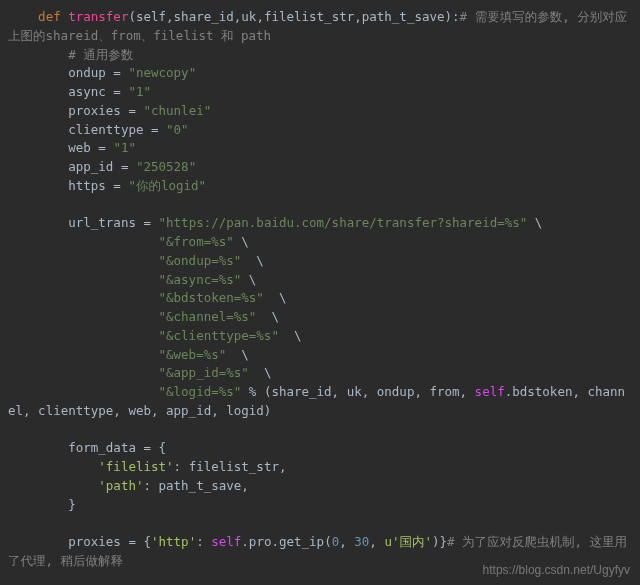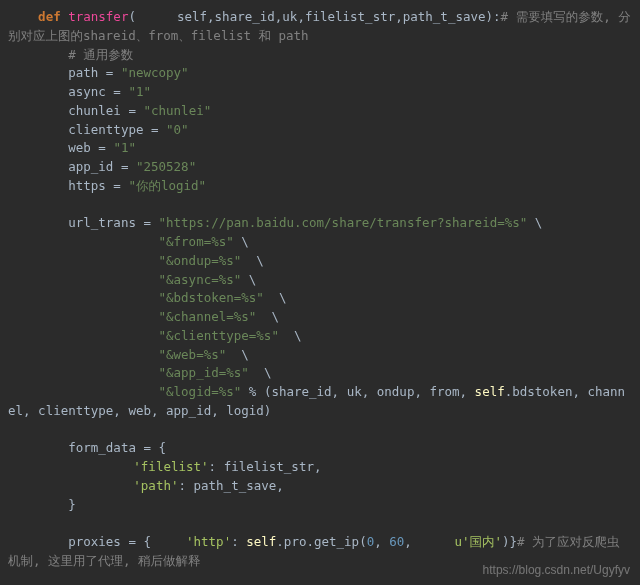--- a/index.html
+++ b/index.html
@@ -13,46 +13,46 @@
       height: 585px;
       padding: 8px 0 0 0;
       overflow: hidden;
       position: relative;
     }
     pre {
       white-space: pre-wrap;
       word-break: break-all;
       padding: 0 8px;
     }
-    .kw { color: #cc7832; font-weight: bold; }
+    .kw { color: #cc7832; }
     .fn { color: #ec4899; }
-    .param { color: #a9b7c6; margin-left: 41px; }
+    .param { color: #a9b7c6; }
     .cmt { color: #808080; }
     .strg { color: #6a8759; }
-    .strb { color: #a5c261; margin-left: 35px; }
-    .self { color: #fef9c3; }
+    .strb { color: #a5c261; }
+    .self { color: #d946ef; }
     .num { color: #6897bb; }
     .sig { color: #a9b7c6; }
     .watermark {
       position: absolute;
       bottom: 6px;
       right: 10px;
       color: rgba(255,255,255,0.35);
       font-size: 12px;
       font-family: Arial, sans-serif;
     }
   </style>
 </head>
 <body>
 
 <pre><span>    <span class="kw">def</span> <span class="fn">transfer</span><span class="sig">(</span><span class="param">self,share_id,uk,filelist_str,path_t_save</span><span class="sig">):</span><span class="cmt"># 需要填写的参数, 分别对应上图的shareid、from、filelist 和 path</span></span>
         <span class="cmt"># 通用参数</span>
-        <span><span>path = </span><span class="strg">"newcopy"</span></span>
+        <span><span>ondup = </span><span class="strg">"newcopy"</span></span>
         <span><span>async = </span><span class="strg">"1"</span></span>
-        <span><span>chunlei = </span><span class="strg">"chunlei"</span></span>
+        <span><span>proxies = </span><span class="strg">"chunlei"</span></span>
         <span><span>clienttype = </span><span class="strg">"0"</span></span>
         <span><span>web = </span><span class="strg">"1"</span></span>
         <span><span>app_id = </span><span class="strg">"250528"</span></span>
         <span><span>https = </span><span class="strg">"你的logid"</span></span>
 
         <span><span>url_trans = </span><span class="strg">"https://pan.baidu.com/share/transfer?shareid=%s"</span> \
                     <span class="strg">"&amp;from=%s"</span> \
                     <span class="strg">"&amp;ondup=%s"</span>  \
                     <span class="strg">"&amp;async=%s"</span> \
                     <span class="strg">"&amp;bdstoken=%s"</span>  \
@@ -60,15 +60,15 @@
                     <span class="strg">"&amp;clienttype=%s"</span>  \
                     <span class="strg">"&amp;web=%s"</span>  \
                     <span class="strg">"&amp;app_id=%s"</span>  \
                     <span class="strg">"&amp;logid=%s"</span></span><span><span> % (share_id, uk, ondup, from, </span><span class="self">self</span><span>.bdstoken, channel, clienttype, web, app_id, logid)</span></span>
 
         <span><span>form_data = {</span>
             <span class="strb">'filelist'</span><span>: filelist_str,</span>
             <span class="strb">'path'</span><span>: path_t_save,</span>
         <span>}</span></span>
 
-        <span><span>proxies = {</span><span class="strb">'http'</span><span>: </span><span class="self">self</span><span>.pro.get_ip(</span><span class="num">0</span>, <span class="num">60</span>, <span class="strb">u'国内'</span><span>)}</span></span><span class="cmt"># 为了应对反爬虫机制, 这里用了代理, 稍后做解释</span></pre>
+        <span><span>proxies = {</span><span class="strb">'http'</span><span>: </span><span class="self">self</span><span>.pro.get_ip(</span><span class="num">0</span>, <span class="num">30</span>, <span class="strb">u'国内'</span><span>)}</span></span><span class="cmt"># 为了应对反爬虫机制, 这里用了代理, 稍后做解释</span></pre>
 
 <div class="watermark">https://blog.csdn.net/Ugyfyv</div>
 
 </body></html>

